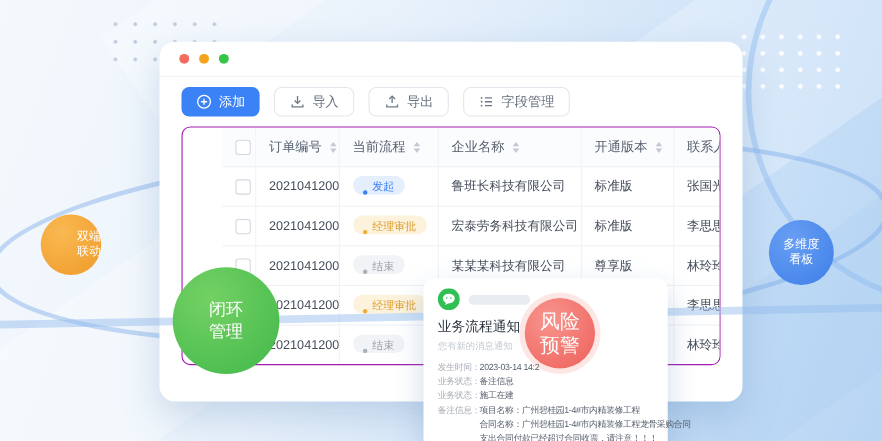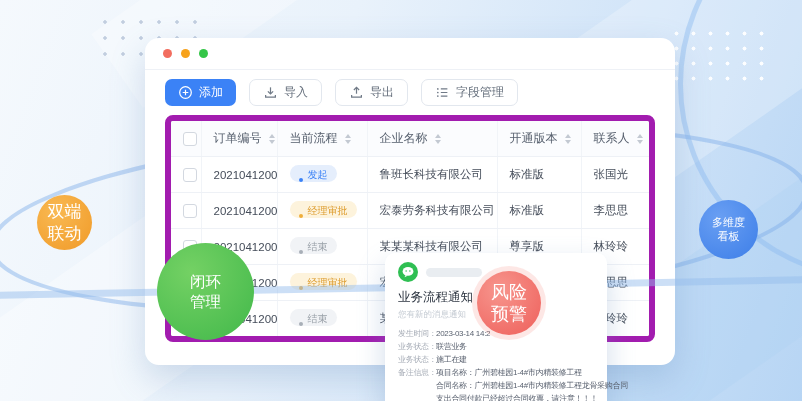--- a/index.html
+++ b/index.html
@@ -29,21 +29,21 @@
     box-shadow:0 14px 34px rgba(96,136,188,.28);z-index:2;}
   .titlebar{height:31px;display:flex;align-items:center;padding-left:18px;gap:9px;border-bottom:1px solid #eef1f6;}
   .tdot{width:9px;height:9px;border-radius:50%;}
   .toolbar{display:flex;align-items:center;gap:13px;padding:9px 20px 0 20px;}
   .btn{display:inline-flex;align-items:center;gap:6px;height:27px;padding:0 13px;border-radius:7px;
     font-size:12px;cursor:pointer;box-sizing:border-box;}
   .btn-primary{background:#3B82F6;color:#fff;}
   .btn-ghost{background:#fff;color:#646e7b;border:1px solid #e2e7ee;}
   .btn svg{width:15px;height:15px;}
   
-  .table-wrap{margin:9px 20px 0 20px;border:6px solid #a21caf;border-radius:8px;overflow:hidden;}
+  .table-wrap{margin:9px 20px 0 20px;border:1px solid #a21caf;border-radius:8px;overflow:hidden;padding-left:36px;}
   table{border-collapse:collapse;table-layout:fixed;width:490px;}
   col.c-check{width:30px;}col.c-order{width:76px;}col.c-stage{width:90px;}
   col.c-company{width:130px;}col.c-version{width:84px;}col.c-contact{width:80px;}
   th,td{border-bottom:1px solid #eef1f6;border-right:1px solid #f1f4f8;height:35px;padding:0 0 0 12px;
     text-align:left;font-weight:normal;overflow:hidden;white-space:nowrap;}
   th:last-child,td:last-child{border-right:none;}
   tr:last-child td{border-bottom:none;}
   th{background:#fbfcfe;color:#57606e;font-size:12px;}
   td{color:#454d5a;font-size:11.5px;background:#fff;}
   .th-inner{display:flex;align-items:center;gap:7px;}
@@ -53,22 +53,22 @@
   .sort .dn{border-top:4px solid #c3c9d2;}
   .checkbox{width:12px;height:12px;border:1.2px solid #d3d8e0;border-radius:3px;background:#fff;cursor:pointer;}
   .tag{display:inline-flex;align-items:flex-end;gap:5px;height:17px;padding:0 9px;border-radius:9px;font-size:10px;}
   .tag .dot{width:4px;height:4px;border-radius:50%;}
   .tag-blue{background:#e5eefc;color:#3b82f6;}.tag-blue .dot{background:#3b82f6;}
   .tag-orange{background:#fdf3dc;color:#dd9c2e;}.tag-orange .dot{background:#efae3a;}
   .tag-gray{background:#f1f3f6;color:#99a0a8;}.tag-gray .dot{background:#a8afb7;}
   
   .badge{position:absolute;border-radius:50%;display:flex;flex-direction:column;align-items:center;justify-content:center;
     color:#fff;text-align:center;z-index:6;line-height:1.25;}
-  .badge-dual{left:37px;top:195px;width:55px;height:55px;font-size:17px;
-    background:radial-gradient(circle at 35% 30%,#f9b952,#f09a28);}
+  .badge-dual{left:37px;top:195px;width:55px;height:55px;font-size:11px;
+    background:radial-gradient(circle at 35% 30%,#f9b952,#f09a28);align-items:flex-end;}
   .badge-multi{left:699px;top:200px;width:59px;height:59px;font-size:11px;
     background:radial-gradient(circle at 35% 30%,#699ff3,#3d7ee8);}
   .badge-loop{left:157px;top:243px;width:97px;height:97px;font-size:15.5px;z-index:7;
     background:radial-gradient(circle at 35% 30%,#74d164,#41b84a);}
   .badge-risk{left:477px;top:271px;width:64px;height:64px;font-size:18px;z-index:12;
     background:radial-gradient(circle at 35% 30%,#f7958d,#ee5f5a);box-shadow:0 0 0 5px rgba(244,120,113,.18);}
   
   .popup{position:absolute;left:385px;top:253px;width:222px;background:#fff;border-radius:10px;z-index:10;
     box-shadow:0 12px 28px rgba(110,145,190,.32);padding:9px 11px 10px 13px;box-sizing:border-box;}
   .popup-head{display:flex;align-items:center;gap:8px;}
@@ -307,21 +307,21 @@
     <div class="popup-title">业务流程通知</div>
     <div class="popup-sub">您有新的消息通知</div>
     <div class="fields">
   <div class="field">
     <span class="lab">发生时间：</span>
     <span class="val">2023-03-14 14:2</span>
   </div>
 
   <div class="field">
     <span class="lab">业务状态：</span>
-    <span class="val">联营业务</span>
+    <span class="val">备注信息</span>
   </div>
 
   <div class="field">
     <span class="lab">业务状态：</span>
     <span class="val">施工在建</span>
   </div>
 
   <div class="field">
     <span class="lab">备注信息：</span>
     <span class="val">项目名称：广州碧桂园1-4#市内精装修工程</span>

